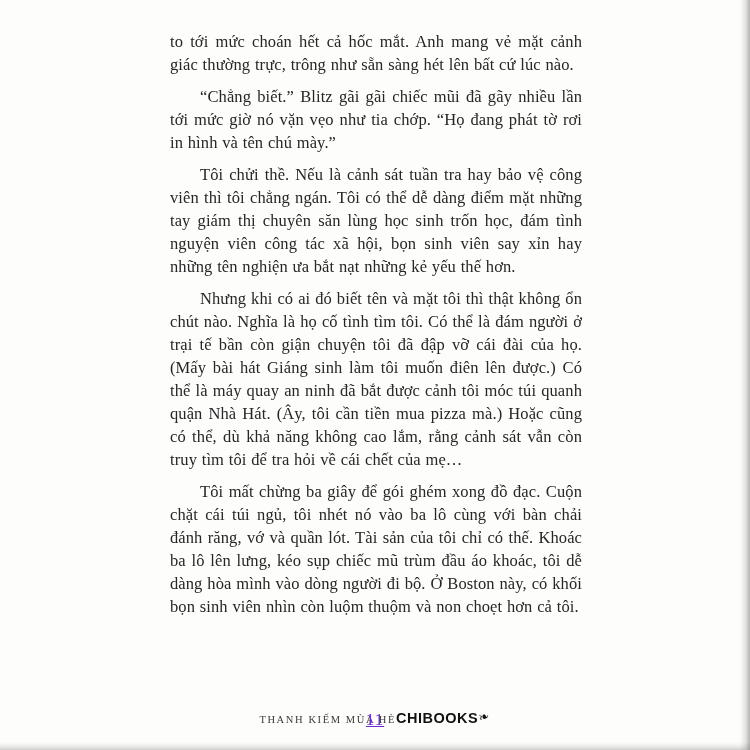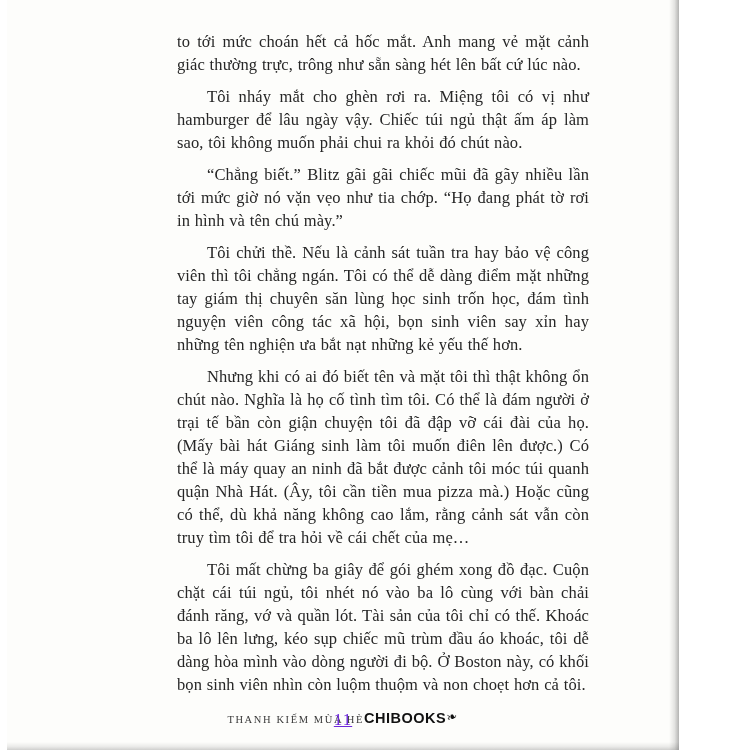--- a/index.html
+++ b/index.html
@@ -6,26 +6,25 @@
 
   html, body {
     width: 750px;
     height: 750px;
     overflow: hidden;
     background: #ffffff;
   }
 
   .page {
     position: relative;
-    width: 672px;
+    width: 750px;
     height: 750px;
     background: #fdfdfb;
     font-family: "Liberation Serif", "DejaVu Serif", serif;
     color: #262626;
-    margin-left: 7px;
   }
 
   
   .edge-right {
     position: absolute;
     top: 0; right: 0;
     width: 10px; height: 100%;
     background: linear-gradient(to right, rgba(0,0,0,0) 0%, rgba(0,0,0,0.10) 55%, rgba(90,90,90,0.45) 100%);
     pointer-events: none;
   }
@@ -102,21 +101,20 @@
     color: #111;
   }
 </style>
 </head>
 <body>
 
 <div class="page">
 
   <div class="text-block">
     <p class="para no-indent">to tới mức choán hết cả hốc mắt. Anh mang vẻ mặt cảnh giác thường trực, trông như sẵn sàng hét lên bất cứ lúc nào.</p>
-    <p class="para">Tôi nháy mắt cho ghèn rơi ra. Miệng tôi có vị như hamburger để lâu ngày vậy. Chiếc túi ngủ thật ấm áp làm sao, tôi không muốn phải chui ra khỏi đó chút nào.</p>
     <p class="para">“Chẳng biết.” Blitz gãi gãi chiếc mũi đã gãy nhiều lần tới mức giờ nó vặn vẹo như tia chớp. “Họ đang phát tờ rơi in hình và tên chú mày.”</p>
     <p class="para">Tôi chửi thề. Nếu là cảnh sát tuần tra hay bảo vệ công viên thì tôi chẳng ngán. Tôi có thể dễ dàng điểm mặt những tay giám thị chuyên săn lùng học sinh trốn học, đám tình nguyện viên công tác xã hội, bọn sinh viên say xỉn hay những tên nghiện ưa bắt nạt những kẻ yếu thế hơn.</p>
     <p class="para">Nhưng khi có ai đó biết tên và mặt tôi thì thật không ổn chút nào. Nghĩa là họ cố tình tìm tôi. Có thể là đám người ở trại tế bần còn giận chuyện tôi đã đập vỡ cái đài của họ. (Mấy bài hát Giáng sinh làm tôi muốn điên lên được.) Có thể là máy quay an ninh đã bắt được cảnh tôi móc túi quanh quận Nhà Hát. (Ây, tôi cần tiền mua pizza mà.) Hoặc cũng có thể, dù khả năng không cao lắm, rằng cảnh sát vẫn còn truy tìm tôi để tra hỏi về cái chết của mẹ…</p>
     <p class="para">Tôi mất chừng ba giây để gói ghém xong đồ đạc. Cuộn chặt cái túi ngủ, tôi nhét nó vào ba lô cùng với bàn chải đánh răng, vớ và quần lót. Tài sản của tôi chỉ có thế. Khoác ba lô lên lưng, kéo sụp chiếc mũ trùm đầu áo khoác, tôi dễ dàng hòa mình vào dòng người đi bộ. Ở Boston này, có khối bọn sinh viên nhìn còn luộm thuộm và non choẹt hơn cả tôi.</p>
   </div>
 
   <div class="footer">
     <span class="book-title">THANH KIẾM MÙA HÈ</span>
     <span class="page-number">11</span>
     <span class="publisher">

